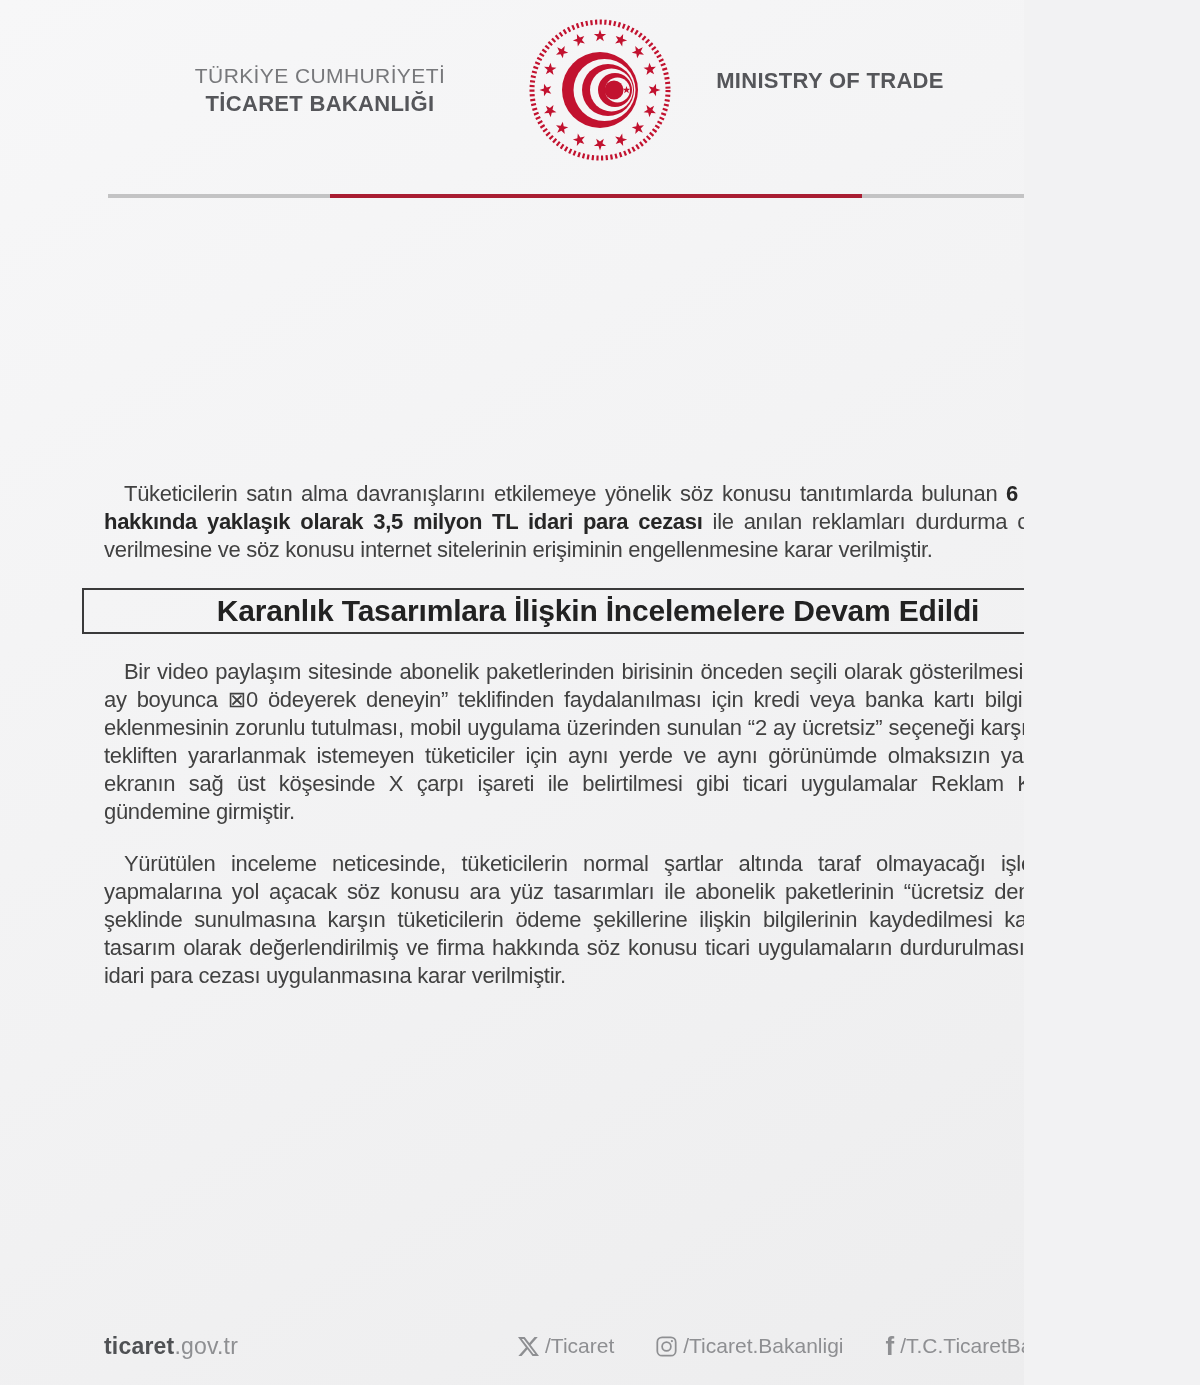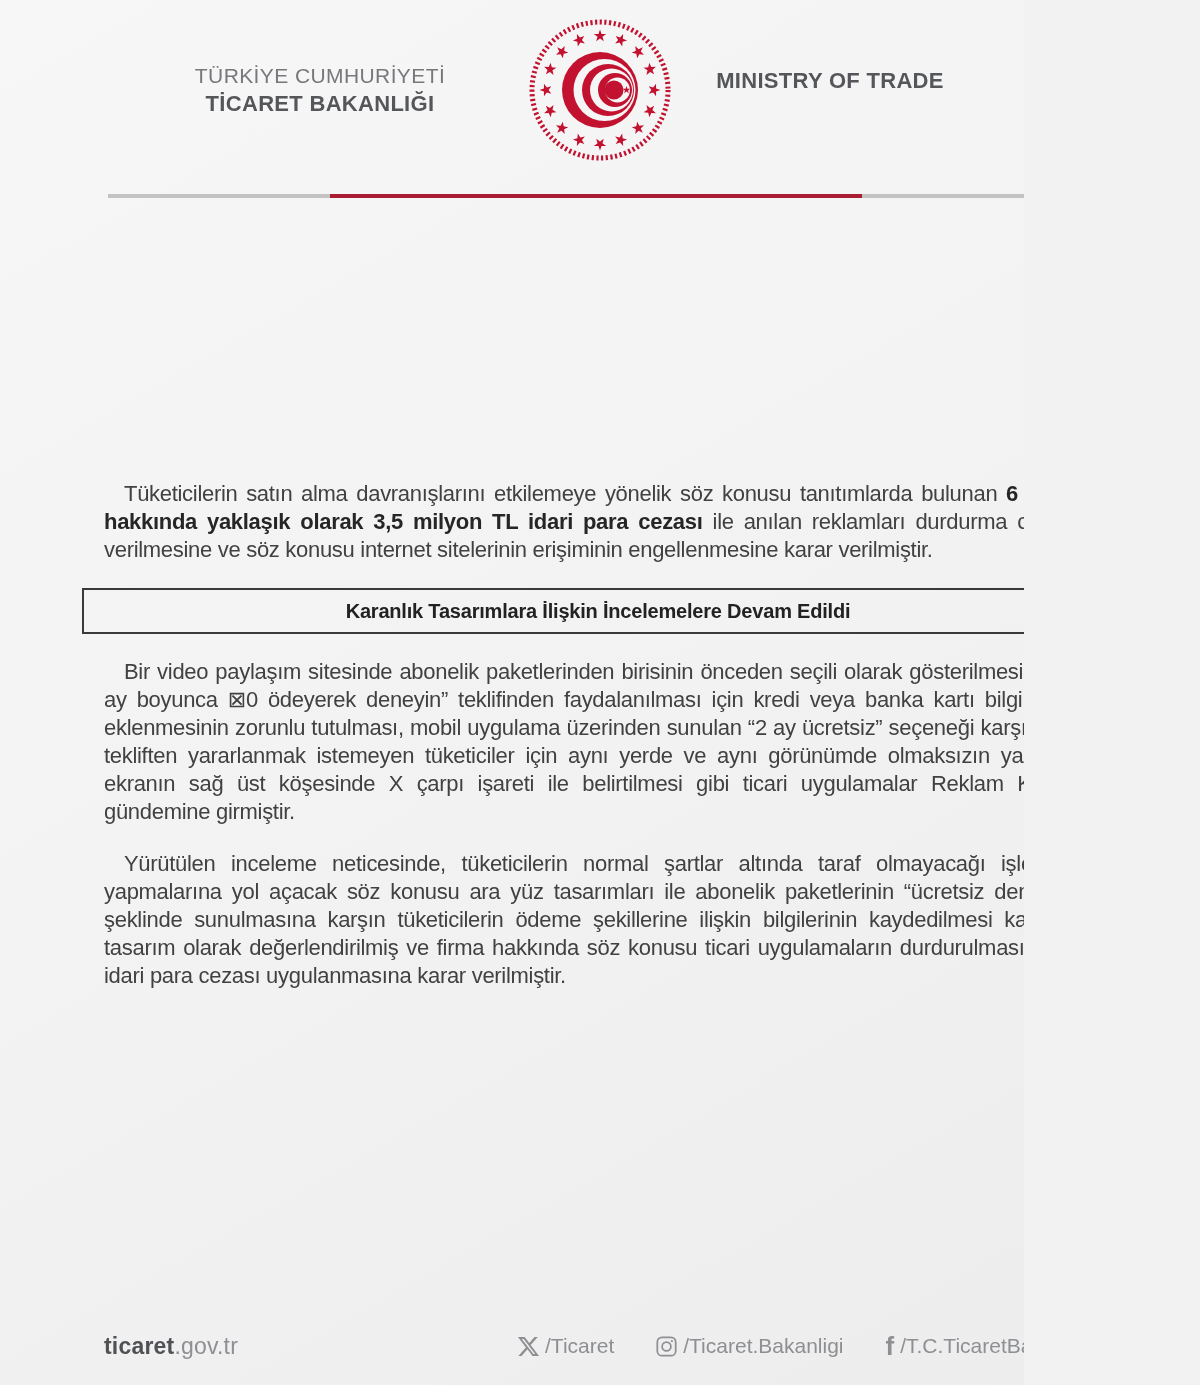--- a/index.html
+++ b/index.html
@@ -43,21 +43,21 @@
     font-size:22px;line-height:28px;color:var(--txt);
     text-align:justify;text-indent:20px;letter-spacing:-.3px;
     margin:0 13px 24px 0;
   }
   .content p b{color:var(--txt-bold);font-weight:700;}
   .section-box{
     margin:0 -22px 24px -22px;border:2px solid #3A3A3A;background:transparent;
     padding:7px 10px;text-align:center;
   }
   .section-box h2{
-    font-size:20px;line-height:28px;color:#222;font-weight:700;letter-spacing:-.2px;
+    font-size:30px;line-height:28px;color:#222;font-weight:700;letter-spacing:-.2px;
   }
   .closing{margin-bottom:0;}
 
   
   .footer{
     position:absolute;left:104px;top:1326px;width:988px;height:40px;
     display:flex;align-items:center;justify-content:space-between;
   }
   .site{font-size:23px;color:var(--foot-gray);letter-spacing:.2px;}
   .site b{color:#4F5154;font-weight:700;}

